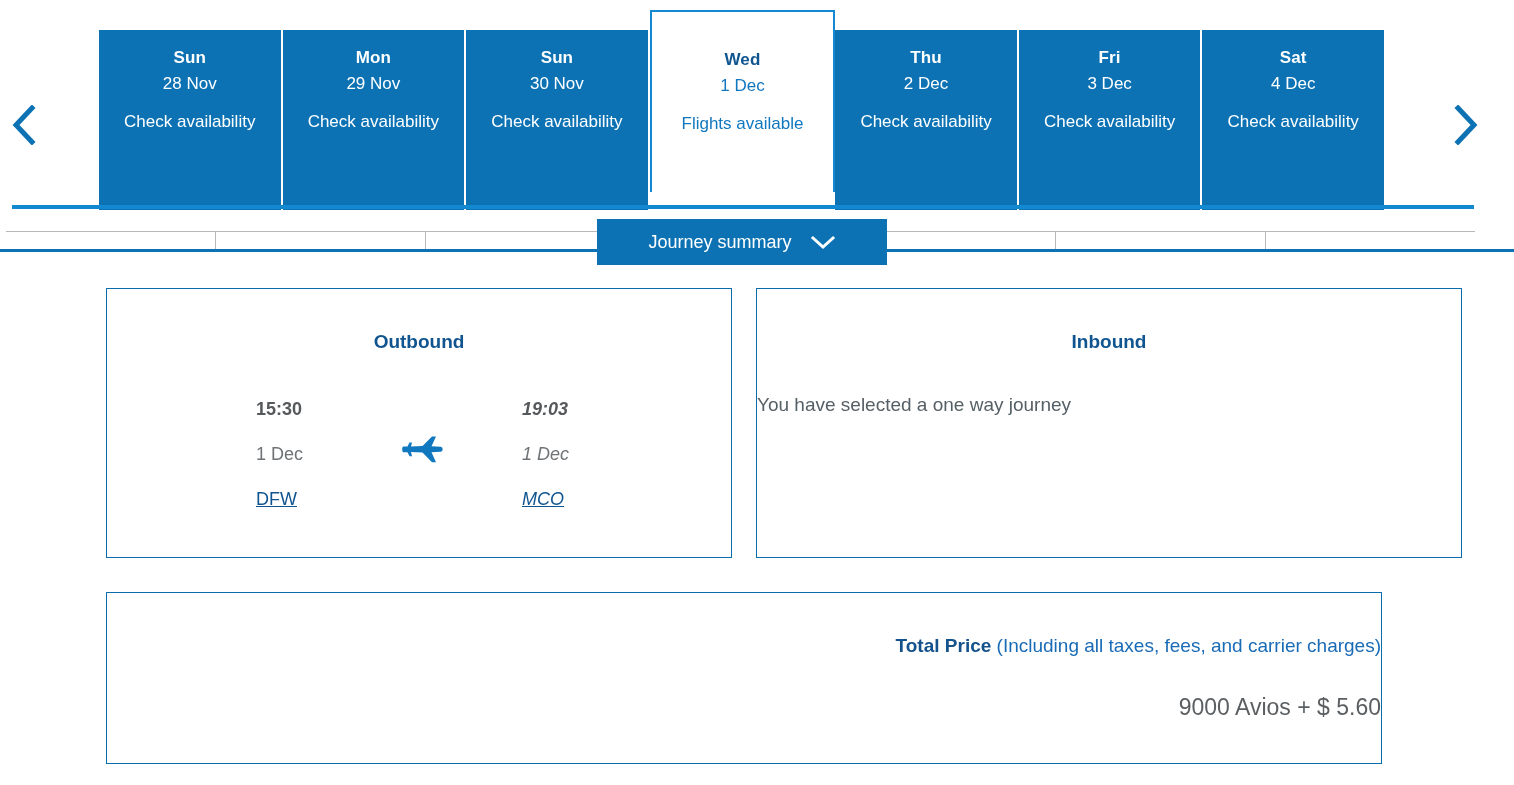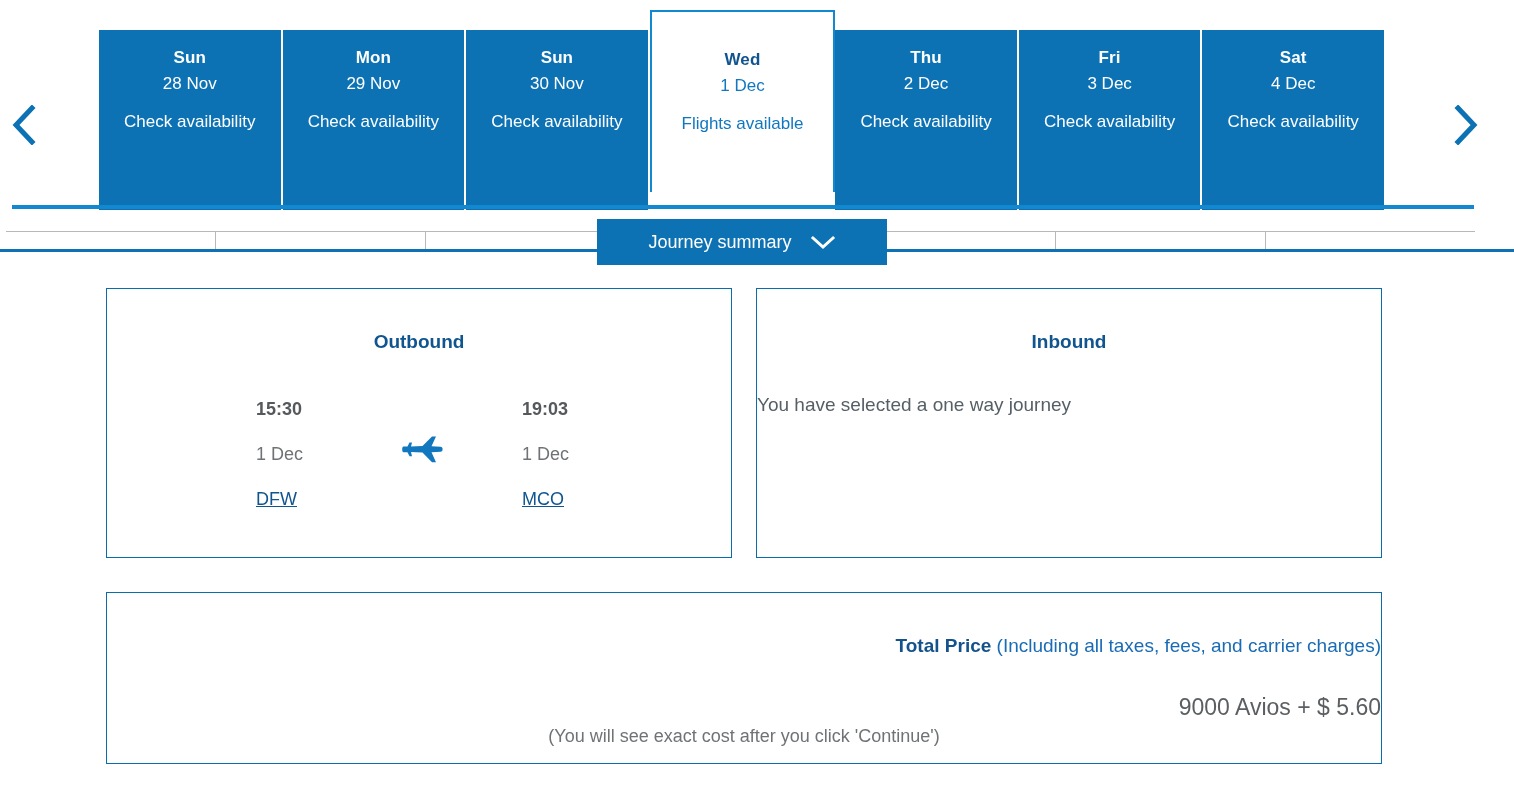--- a/index.html
+++ b/index.html
@@ -188,21 +188,21 @@
     left: 106px;
     top: 288px;
     width: 626px;
     height: 270px;
   }
   #outbound-card .card-title { margin-top: 41px; }
 
   #inbound-card {
     left: 756px;
     top: 288px;
-    width: 626px;
+    width: 706px;
     height: 270px;
   }
   #inbound-card .card-title { margin-top: 41px; }
 
   .inbound-msg {
     text-align: left;
     color: #555f66;
     font-size: 19px;
     line-height: 24px;
     margin-top: 39px;
@@ -214,21 +214,21 @@
     height: 120px;
     padding: 0 0 0 0;
   }
 
   .leg {
     position: absolute;
     top: 0;
     text-align: left;
   }
   .leg.depart { left: 149px; }
-  .leg.arrive { left: 415px; }
+  .leg.arrive { left: 415px; font-style: italic; }
 
   .leg .time {
     font-size: 18px;
     font-weight: bold;
     color: #55595c;
     line-height: 24px;
   }
   .leg .date {
     font-size: 18px;
     font-weight: normal;
@@ -416,16 +416,15 @@
   <div class="card" id="inbound-card">
     <div class="card-title">Inbound</div>
     <div class="inbound-msg">You have selected a one way journey</div>
   </div>
 
   <div class="card" id="price-card">
     <div class="price-heading">
       <span class="strong">Total Price</span><span>&nbsp;</span><span class="light">(Including all taxes, fees, and carrier charges)</span>
     </div>
     <div class="price-amount">9000 Avios + $ 5.60</div>
-    <div class="price-note">(You will see exact cost after you click 'Continue')</div>
   </div>
 
 </div>
 
 </body></html>

